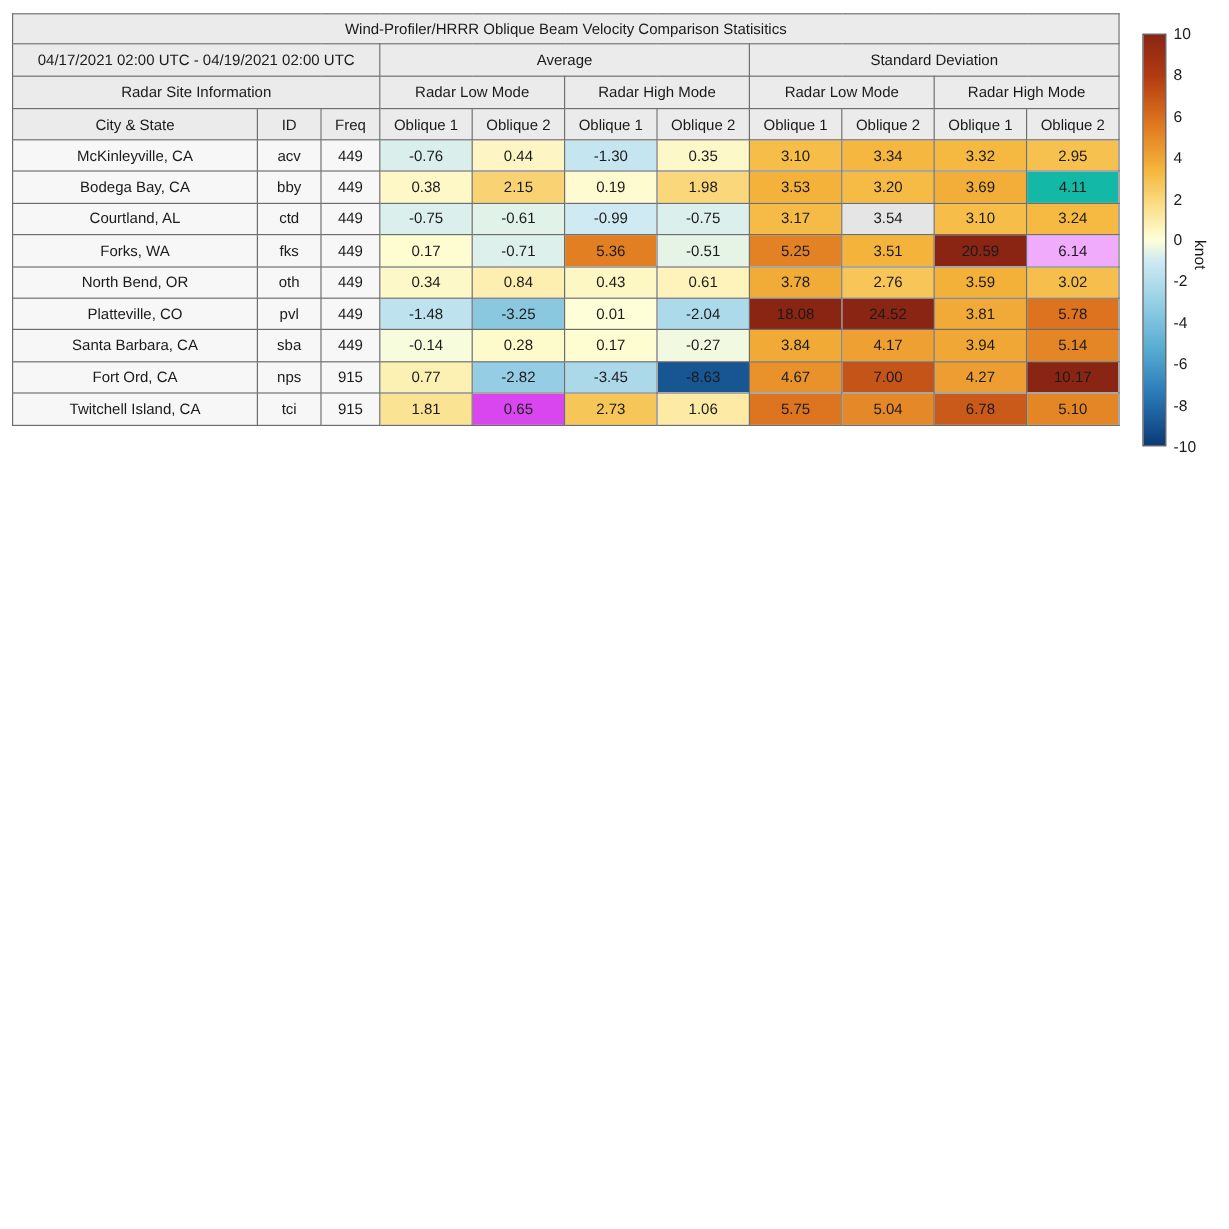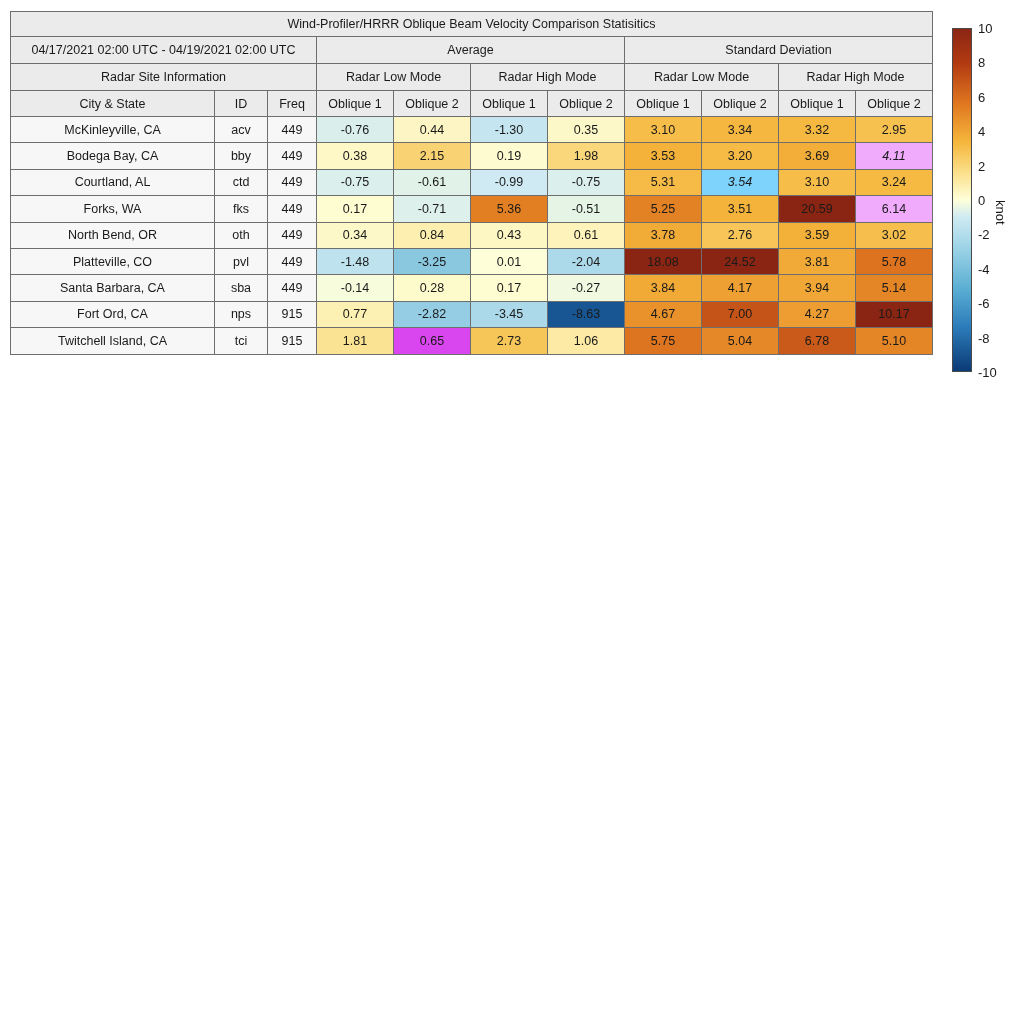--- a/index.html
+++ b/index.html
@@ -170,32 +170,32 @@
           <td class="city">Bodega Bay, CA</td>
           <td class="id">bby</td>
           <td class="freq">449</td>
           <td class="val" style="background: rgb(253, 248, 198);">0.38</td>
           <td class="val" style="background: rgb(249, 211, 115);">2.15</td>
           <td class="val" style="background: rgb(254, 251, 208);">0.19</td>
           <td class="val" style="background: rgb(250, 215, 122);">1.98</td>
           <td class="val" style="background: rgb(244, 178, 58);">3.53</td>
           <td class="val" style="background: rgb(246, 187, 69);">3.20</td>
           <td class="val" style="background: rgb(242, 174, 56);">3.69</td>
-          <td class="val" style="background: #f0abfc; font-style: italic;">4.11</td>
+          <td class="val" style="background: #14b8a6;">4.11</td>
         </tr>
         <tr class="r-data">
           <td class="city">Courtland, AL</td>
           <td class="id">ctd</td>
           <td class="freq">449</td>
           <td class="val" style="background: rgb(219, 239, 236);">-0.75</td>
           <td class="val" style="background: rgb(225, 242, 232);">-0.61</td>
           <td class="val" style="background: rgb(207, 234, 242);">-0.99</td>
           <td class="val" style="background: rgb(219, 239, 236);">-0.75</td>
-          <td class="val" style="background: rgb(246, 187, 70);">5.31</td>
-          <td class="val" style="background: #7dd3fc; font-style: italic;">3.54</td>
+          <td class="val" style="background: rgb(246, 187, 70);">3.17</td>
+          <td class="val" style="background: #e5e5e5;">3.54</td>
           <td class="val" style="background: rgb(246, 189, 73);">3.10</td>
           <td class="val" style="background: rgb(246, 186, 67);">3.24</td>
         </tr>
         <tr class="r-data">
           <td class="city">Forks, WA</td>
           <td class="id">fks</td>
           <td class="freq">449</td>
           <td class="val" style="background: rgb(254, 252, 209);">0.17</td>
           <td class="val" style="background: rgb(221, 240, 235);">-0.71</td>
           <td class="val" style="background: rgb(226, 127, 35);">5.36</td>

